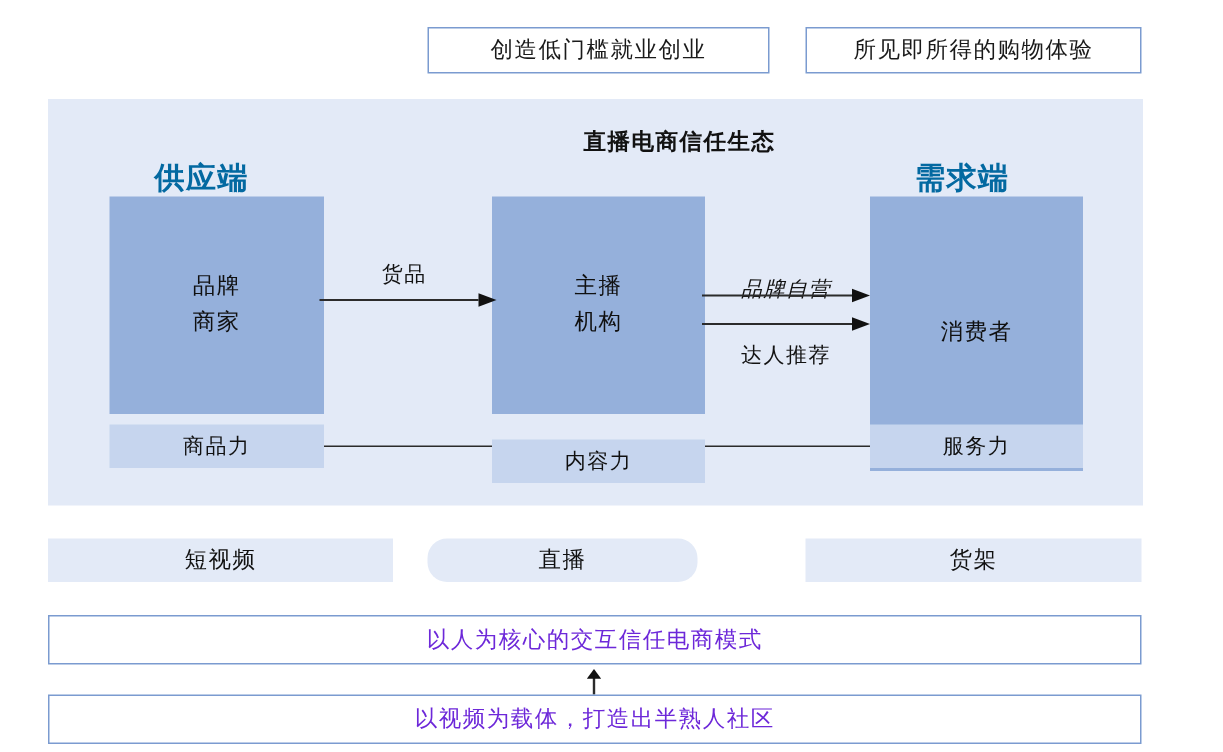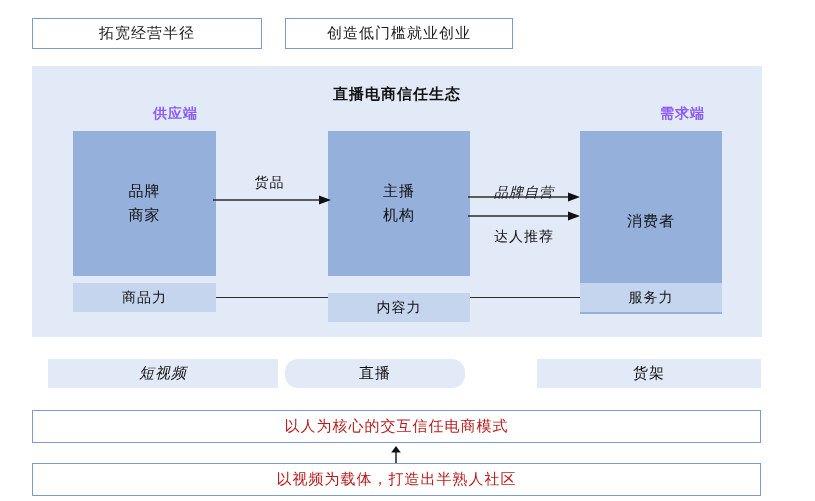--- a/index.html
+++ b/index.html
@@ -32,30 +32,29 @@
     color: #1a1a1a;
   }
 
   
   .panel {
     background: #E3EAF7;
   }
   .panel-title {
     font-size: 15px;
     letter-spacing: 1px;
-    text-align: center;
+    text-align: right;
     font-weight: bold;
     color: #121212;
   }
   .end-label {
-    font-size: 14px;
-    letter-spacing: 1px;
-    text-align: center;
+    font-size: 20px;
+    letter-spacing: 1px;
     font-weight: bold;
-    color: #8b5cf6;
+    color: #0369a1;
   }
   .node {
     background: #95B0DB;
     display: flex;
     flex-direction: column;
     align-items: center;
     justify-content: center;
     font-size: 15px;
     letter-spacing: 1px;
     line-height: 1.55;
@@ -98,33 +97,33 @@
 
   
   .statement {
     border: 1px solid #7B9BD0;
     background: #ffffff;
     display: flex;
     align-items: center;
     justify-content: center;
     font-size: 15px;
     letter-spacing: 1px;
-    color: #b91c1c;
+    color: #6d28d9;
   }
 </style>
 </head>
 <body>
 
 <div id="canvas">
 
-  <div class="abs banner" style="left:32px; top:18px; width:230px; height:31px;">
-    <span>拓宽经营半径</span>
-  </div>
   <div class="abs banner" style="left:285px; top:18px; width:228px; height:31px;">
     <span>创造低门槛就业创业</span>
+  </div>
+  <div class="abs banner" style="left:537px; top:18px; width:224px; height:31px;">
+    <span>所见即所得的购物体验</span>
   </div>
 
   <div class="abs panel" style="left:32px; top:66px; width:730px; height:271px;">
 
     <div class="abs panel-title" style="left:245px; top:19px; width:240px;">直播电商信任生态</div>
 
     <div class="abs end-label" style="left:71px; top:39px; width:145px;">供应端</div>
 
     <div class="abs end-label" style="left:578px; top:39px; width:145px;">需求端</div>
 
@@ -167,21 +166,21 @@
       <span>内容力</span>
     </div>
     <div class="abs capability" style="left:548px; top:217px; width:142px; height:29px;">
       <span>服务力</span>
     </div>
 
     <div class="abs connector" style="left:184px; top:231px; width:112px;"></div>
     <div class="abs connector" style="left:438px; top:231px; width:110px;"></div>
   </div>
 
-  <div class="abs channel" style="left:48px; top:359px; width:230px; height:29px;font-style:italic;">
+  <div class="abs channel" style="left:32px; top:359px; width:230px; height:29px;">
     <span>短视频</span>
   </div>
   <div class="abs channel" style="left:285px; top:359px; width:180px; height:29px;border-radius:13px;">
     <span>直播</span>
   </div>
   <div class="abs channel" style="left:537px; top:359px; width:224px; height:29px;">
     <span>货架</span>
   </div>
 
   <div class="abs statement" style="left:32px; top:410px; width:729px; height:33px;">

